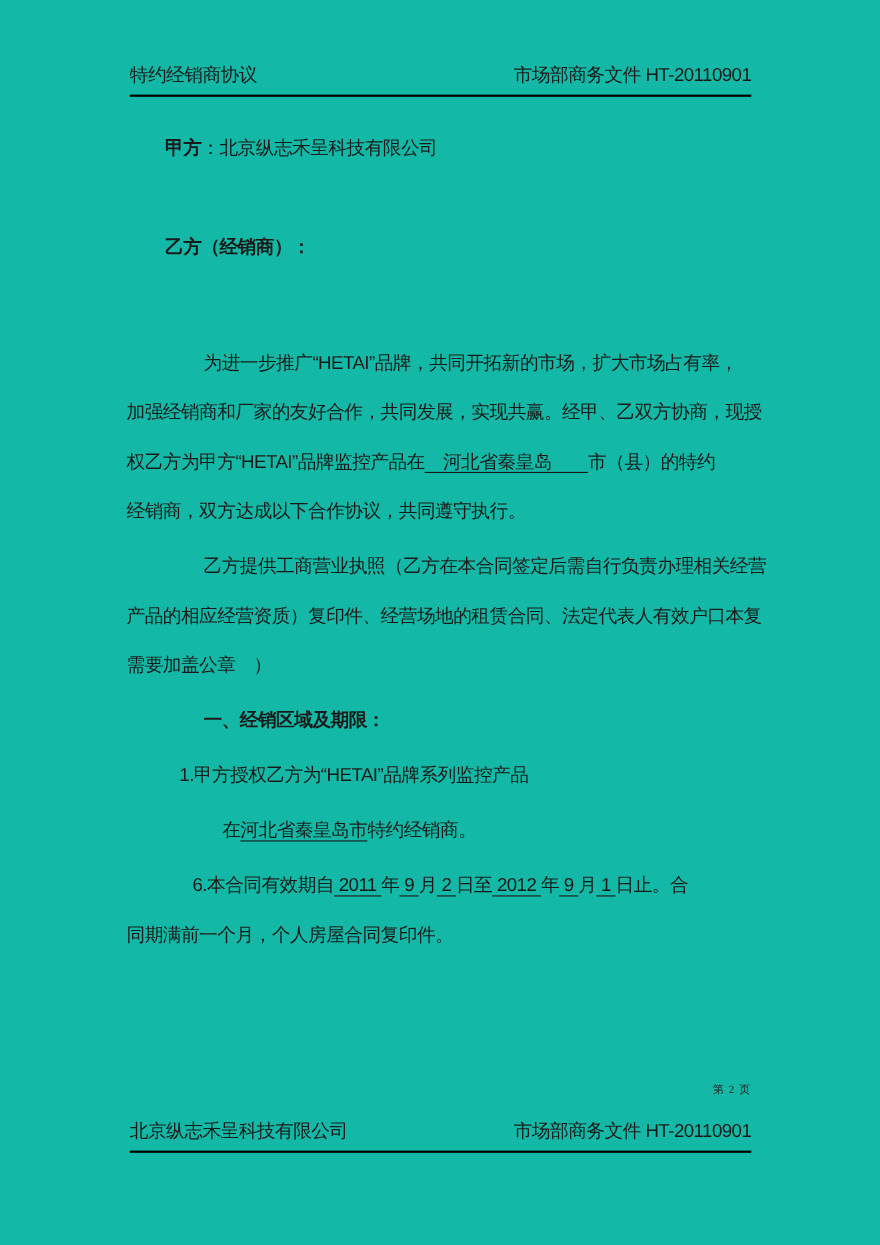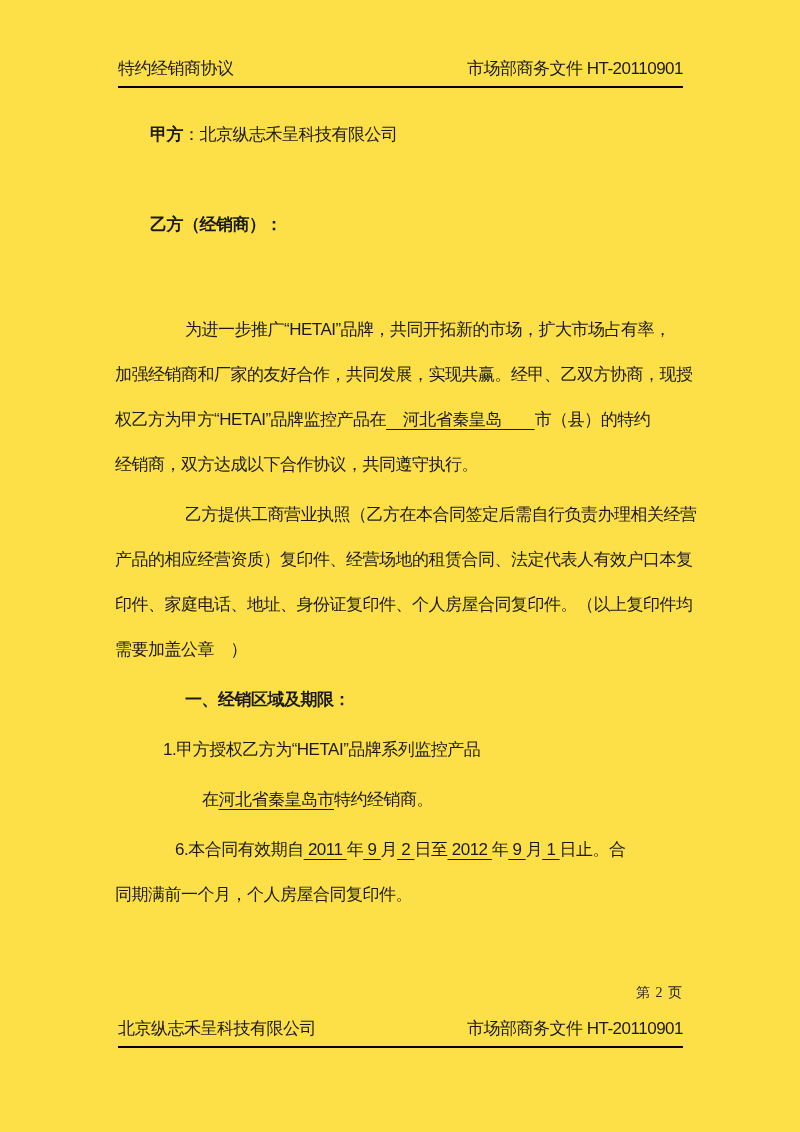--- a/index.html
+++ b/index.html
@@ -4,21 +4,21 @@
 <style>
   html, body {
     margin: 0;
     padding: 0;
     background: #ffffff;
   }
   .page {
     position: relative;
     width: 800px;
     height: 1132px;
-    background: #fde047;
+    background: #14b8a6;
     color: #1a1a1a;
     font-family: "Liberation Sans", "DejaVu Sans", sans-serif;
     font-size: 17px;
     letter-spacing: -0.5px;
     overflow: hidden;
   }
   .bold { font-weight: bold; }
 
   .header {
     position: absolute;
@@ -58,21 +58,21 @@
     text-underline-offset: 4px;
     text-decoration-thickness: 1px;
     text-decoration-color: #1a1a1a;
   }
 
   .page-number {
     position: absolute;
     right: 117px;
     top: 984px;
     font-family: "Liberation Serif", "DejaVu Serif", serif;
-    font-size: 14px;
+    font-size: 10px;
     letter-spacing: 1px;
     color: #222;
   }
 
   .footer {
     position: absolute;
     left: 118px;
     right: 117px;
     top: 1018px;
     display: flex;
@@ -100,21 +100,20 @@
   <div id="doc-body" class="doc-body">
       <div class="para">
         <div class="line ind-std"><span>为进一步推广“HETAI”品牌，共同开拓新的市场，扩大市场占有率，</span></div>
         <div class="line"><span>加强经销商和厂家的友好合作，共同发展，实现共赢。经甲、乙双方协商，现授</span></div>
         <div class="line"><span>权乙方为甲方“HETAI”品牌监控产品在</span><span class="blank-underline">　河北省秦皇岛　　</span><span>市（县）的特约</span></div>
         <div class="line"><span>经销商，双方达成以下合作协议，共同遵守执行。</span></div>
       </div>
       <div class="para">
         <div class="line ind-std"><span>乙方提供工商营业执照（乙方在本合同签定后需自行负责办理相关经营</span></div>
         <div class="line"><span>产品的相应经营资质）复印件、经营场地的租赁合同、法定代表人有效户口本复</span></div>
-        <div class="line"><span>印件、家庭电话、地址、身份证复印件、个人房屋合同复印件。（以上复印件均</span></div>
         <div class="line"><span>需要加盖公章　）</span></div>
       </div>
       <div class="para">
         <div class="line ind-std"><span class="bold">一、经销区域及期限：</span></div>
       </div>
       <div class="para">
         <div class="line ind-num1"><span>1.甲方授权乙方为“HETAI”品牌系列监控产品</span></div>
       </div>
       <div class="para">
         <div class="line ind-loc"><span>在</span><span class="blank-underline">河北省秦皇岛市</span><span>特约经销商。</span></div>

